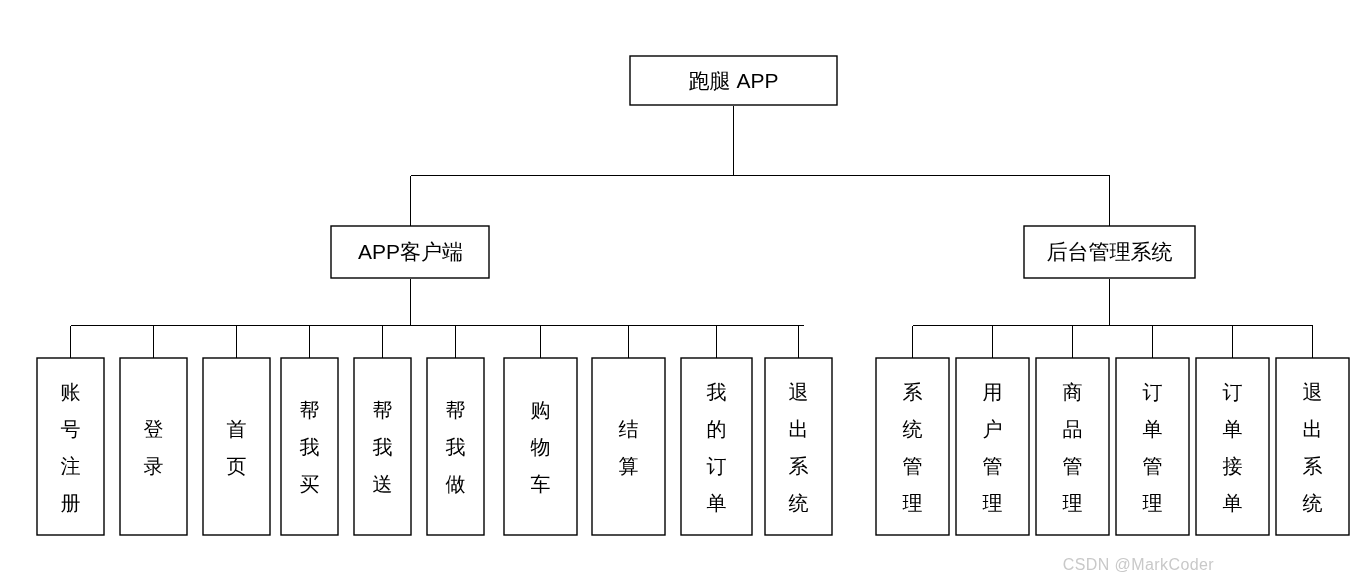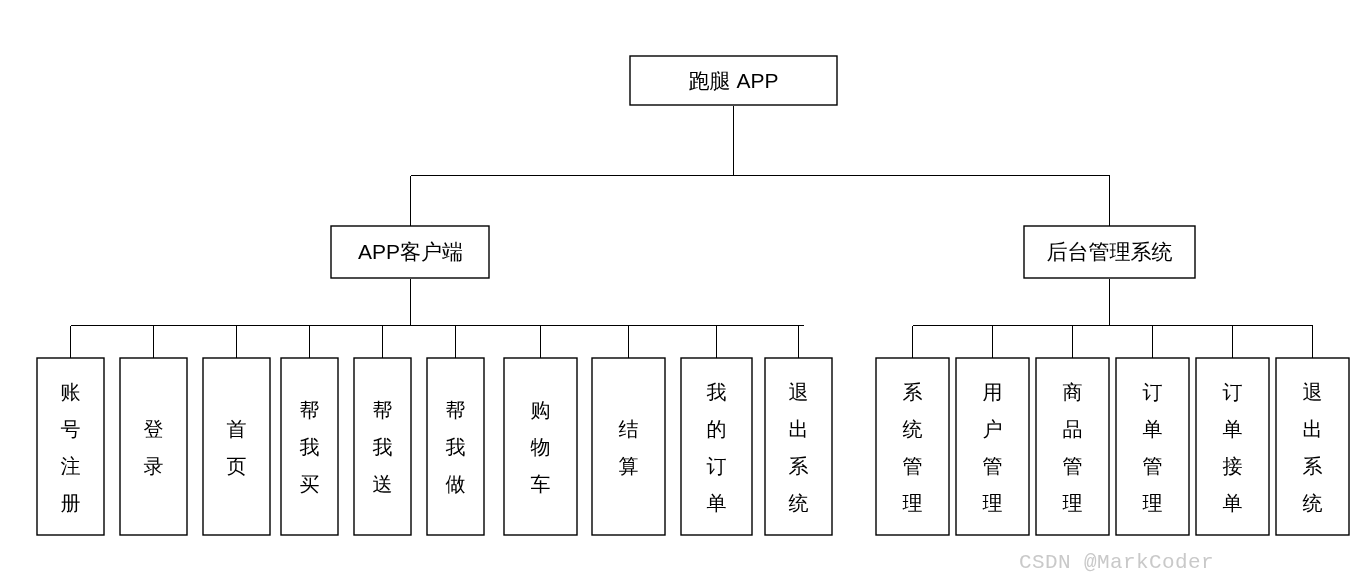--- a/index.html
+++ b/index.html
@@ -47,22 +47,22 @@
   .node-label-v {
     font-family: "Liberation Sans", "DejaVu Sans", sans-serif;
     font-size: 20px;
     fill: #000000;
     text-anchor: middle;
   }
   .watermark {
     position: absolute;
     right: 14px;
     bottom: 10px;
-    font-family: Liberation Mono, monospace;
-    font-size: 21px;
+    font-family: Liberation Sans, sans-serif;
+    font-size: 16px;
     color: #c9c9c9;
     letter-spacing: 0.4px;
     white-space: nowrap;
     user-select: none;
   }
 </style>
 </head>
 <body>
 
 <div id="diagram-root">

